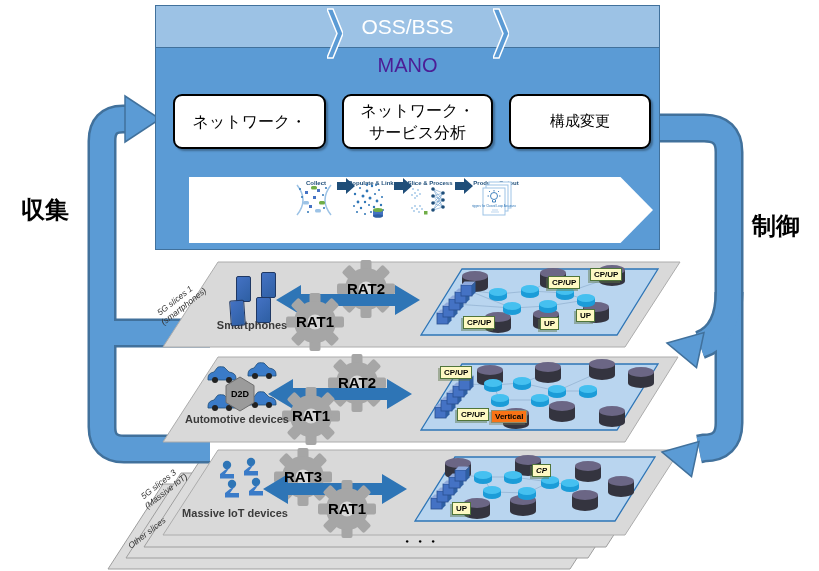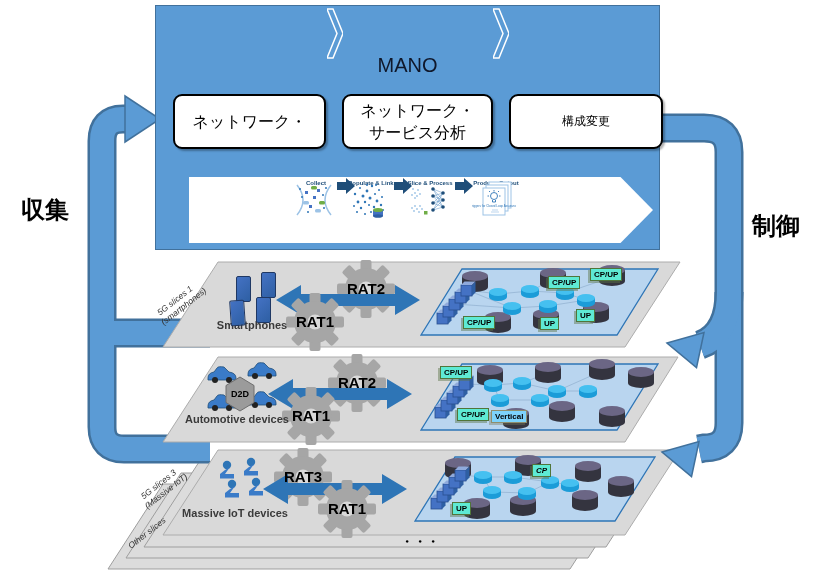--- a/index.html
+++ b/index.html
@@ -5,37 +5,37 @@
   html,body{margin:0;padding:0;background:#fff;}
   #stage{position:relative;width:819px;height:571px;overflow:hidden;background:#fff;
          font-family:"Liberation Sans","DejaVu Sans",sans-serif;}
   #stage svg{position:absolute;left:0;top:0;}
   svg text{font-family:"Liberation Sans","DejaVu Sans",sans-serif;}
   
   #hdr{position:absolute;left:155px;top:5px;width:505px;height:245px;z-index:5;
        border:1px solid #41719C;background:#5B9BD5;box-sizing:border-box;}
   #ossbar{position:absolute;left:0;top:0;right:0;height:41px;background:#9CC2E5;
           border-bottom:1px solid #41719C;color:#fff;font-size:21px;text-align:center;line-height:41px;}
-  #manolbl{position:absolute;left:0;top:48px;right:0;text-align:center;color:#0f172a;font-size:20px;}
+  #manolbl{position:absolute;left:0;top:48px;right:0;text-align:center;color:#4c1d95;font-size:20px;}
   .stepbox{position:absolute;top:88px;height:55px;background:#fff;border:2px solid #000;border-radius:9px;
            box-shadow:2px 2px 2px rgba(0,0,0,.3);display:flex;flex-direction:column;align-items:center;
            justify-content:center;font-size:16px;color:#000;line-height:1.35;text-align:center;box-sizing:border-box;}
   .chev{position:absolute;top:88px;height:55px;width:16px;}
   #bigarrow{position:absolute;left:33px;top:171px;width:464px;height:66px;background:#fff;
             clip-path:polygon(0 0,93% 0,100% 50%,93% 100%,0 100%);}
   .picon{position:absolute;top:3px;width:48px;text-align:center;}
   .picon svg{position:static;display:block;margin:0 auto;}
   .plabel{margin-top:0;font-size:6px;font-weight:bold;color:#1F4E79;white-space:nowrap;}
   .parr{position:absolute;top:22px;}
   
   .looplbl{position:absolute;font-size:24px;font-weight:bold;color:#000;z-index:6;}
   
-  .tag{position:absolute;background:#5eead4;border:1px solid #50753A;font-size:8px;font-weight:bold;
+  .tag{position:absolute;background:#fef9c3;border:1px solid #50753A;font-size:8px;font-weight:bold;
        padding:1px 3px;color:#000;box-shadow:-2px 2px 0 rgba(90,115,70,.45);white-space:nowrap;z-index:4;}
-  .tag.white{background:#7dd3fc;border-color:#8E8E6E;box-shadow:-2px 2px 0 rgba(120,120,90,.4);}
+  .tag.white{background:#f97316;border-color:#8E8E6E;box-shadow:-2px 2px 0 rgba(120,120,90,.4);}
   
   .phone{position:absolute;width:13px;height:24px;border-radius:2px;z-index:3;
          background:linear-gradient(135deg,#4472C4,#2E5FA3);border:1px solid #1F3864;}
 </style>
 </head>
 <body>
 
 <div id="stage">
 
   <svg width="819" height="571" viewBox="0 0 819 571">
@@ -254,36 +254,37 @@
       <path d="M 655 128 L 704 128 Q 729 128 729 152 L 729 423 Q 729 448 704 448 L 699 449" stroke="#41719C" stroke-width="29"></path>
       <path d="M 729 292 Q 729 335 700 345" stroke="#41719C" stroke-width="29"></path>
       <path d="M 655 128 L 704 128 Q 729 128 729 152 L 729 423 Q 729 448 704 448 L 699 449" stroke="#5B9BD5" stroke-width="24"></path>
       <path d="M 729 292 Q 729 335 700 345" stroke="#5B9BD5" stroke-width="24"></path>
       <polygon points="0,0 34,-18 34,18" transform="translate(667,343) rotate(12)" fill="#5B9BD5" stroke="#41719C" stroke-width="1.5"></polygon>
       <polygon points="0,0 34,-18 34,18" transform="translate(662,452) rotate(12)" fill="#5B9BD5" stroke="#41719C" stroke-width="1.5"></polygon>
     </g>
   </svg>
 
   <div id="hdr">
+    <div id="ossbar">OSS/BSS</div>
     <div id="manolbl">MANO</div>
 
     <div class="stepbox" style="left:17px;width:153px;">
       <span>ネットワーク・</span>
     </div>
     <svg class="chev" style="left:171px;" width="16" height="55" viewBox="0 0 16 55">
       <polygon points="0,3 6,3 16,27.5 6,52 0,52 10,27.5" fill="#5B9BD5" stroke="#fff" stroke-width="1.5"></polygon>
     </svg>
     <div class="stepbox" style="left:186px;width:151px;">
       <span>ネットワーク・</span>
       <span>サービス分析</span>
     </div>
     <svg class="chev" style="left:337px;" width="16" height="55" viewBox="0 0 16 55">
       <polygon points="0,3 6,3 16,27.5 6,52 0,52 10,27.5" fill="#5B9BD5" stroke="#fff" stroke-width="1.5"></polygon>
     </svg>
-    <div class="stepbox" style="left:353px;width:154px;font-size:12px;">
+    <div class="stepbox" style="left:353px;width:142px;font-size:15px;">
       <span>構成変更</span>
     </div>
 
     <div id="bigarrow">
       <div class="picon" style="left:103px;">
         <svg width="44" height="40" viewBox="-22 -20 44 40">
           <path d="M-17 -15 Q-5 0 -17 15" stroke="#9DC3E6" stroke-width="1.5" fill="none"></path>
           <path d="M17 -15 Q5 0 17 15" stroke="#9DC3E6" stroke-width="1.5" fill="none"></path>
           <g>
             <rect x="-9" y="-9" width="3" height="3" fill="#4472C4"></rect>

